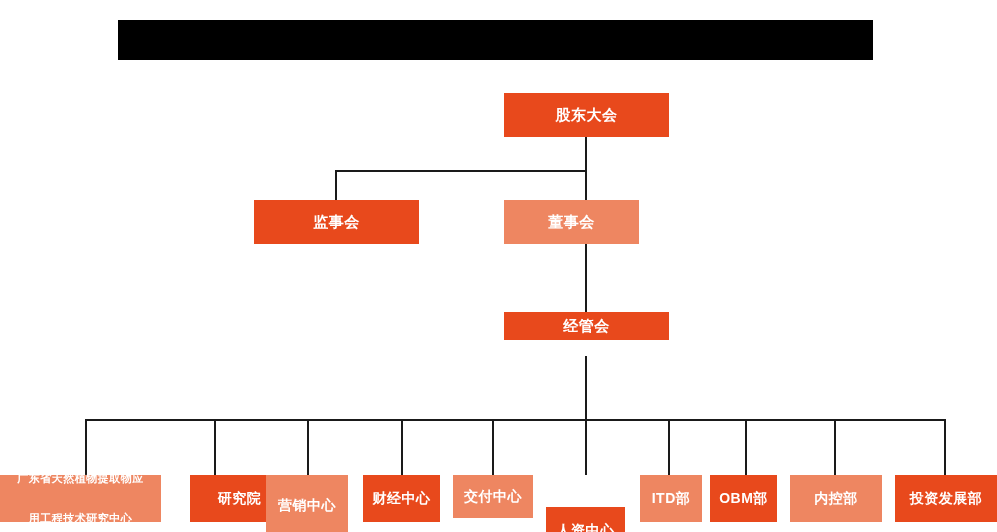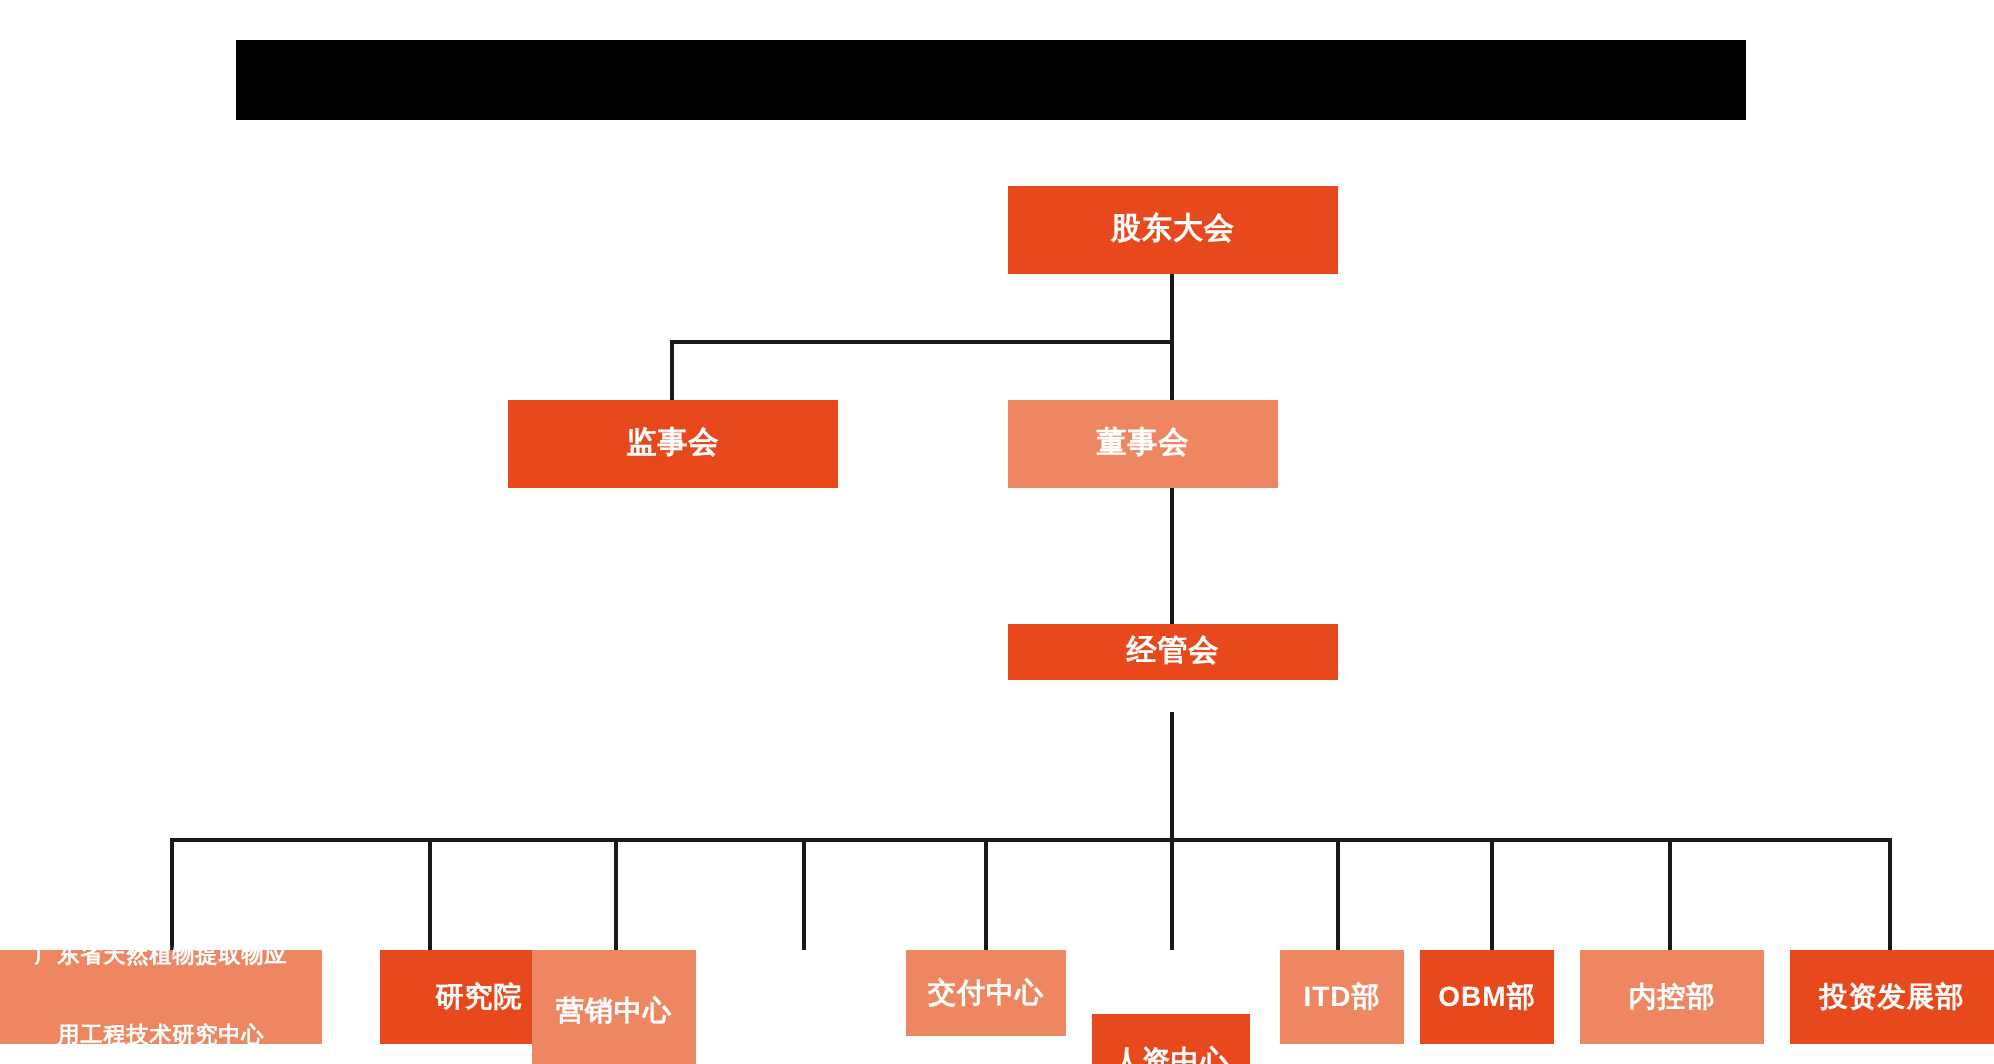--- a/index.html
+++ b/index.html
@@ -109,20 +109,23 @@
   </div>
 
   <div class="node primary fs14" style="left:178px; top:475px; width:99px; height:47px;margin-left:12px;">
     <span class="label">研究院</span>
   </div>
 
   <div class="node secondary fs14" style="left:266px; top:475px; width:82px; height:61px;">
     <span class="label">营销中心</span>
   </div>
 
+  <div class="node primary fs14" style="left:363px; top:475px; width:77px; height:47px;">
+    <span class="label">财经中心</span>
+  </div>
 
   <div class="node secondary fs14" style="left:453px; top:475px; width:80px; height:43px;">
     <span class="label">交付中心</span>
   </div>
 
   <div class="node primary fs14" style="left:546px; top:475px; width:79px; height:47px;margin-top:32px;">
     <span class="label">人资中心</span>
   </div>
 
   <div class="node primary fs14" style="left:710px; top:475px; width:67px; height:47px;">

